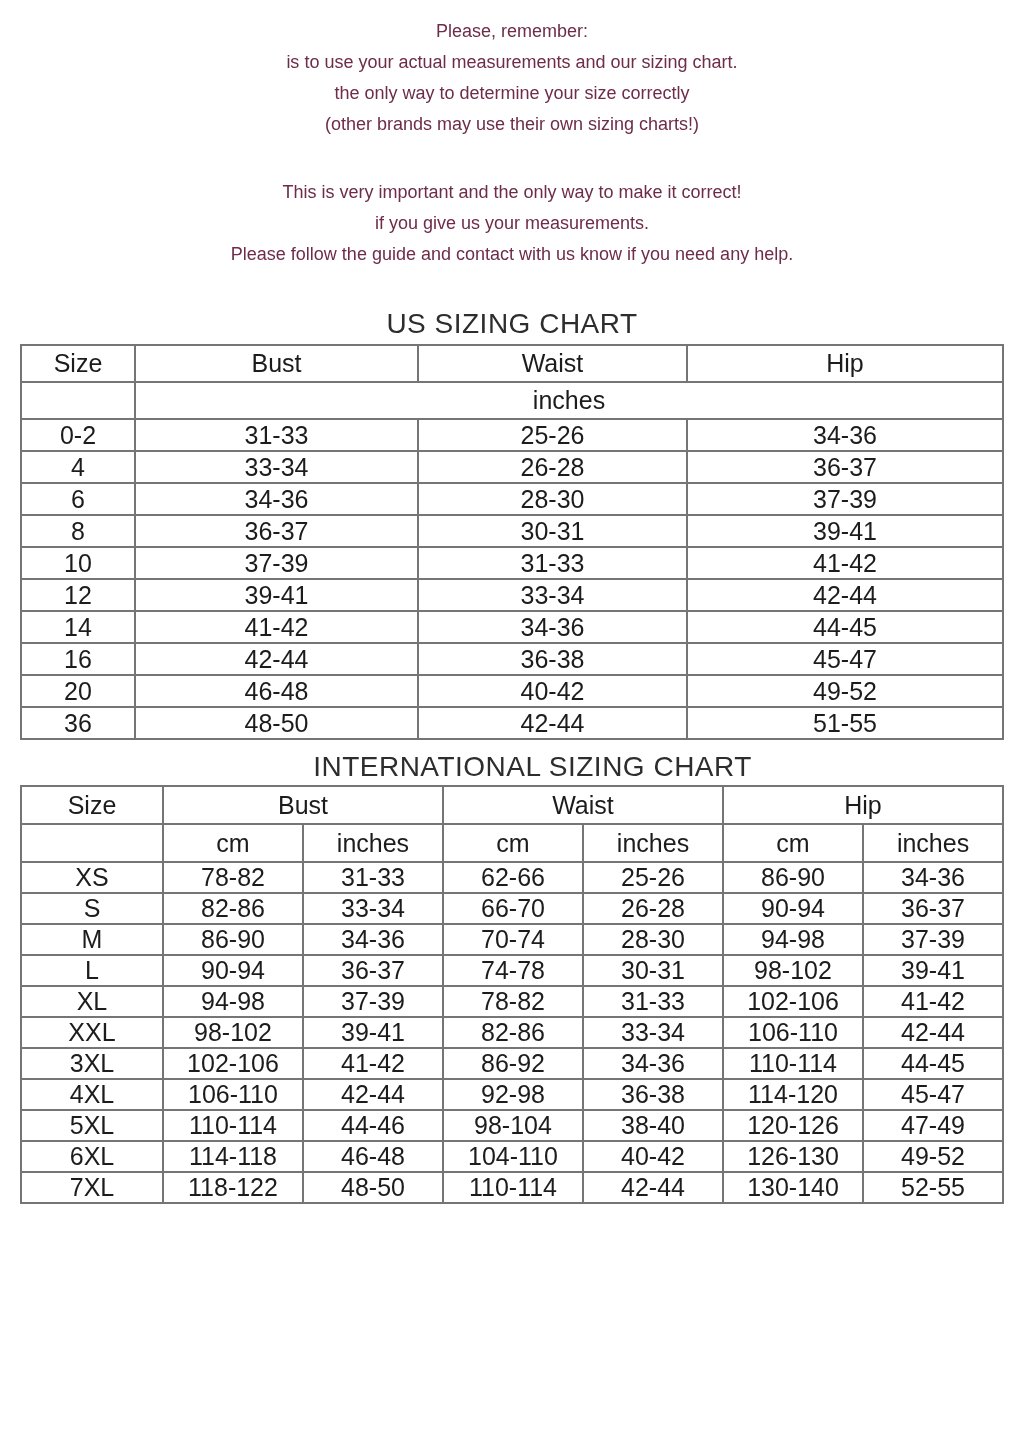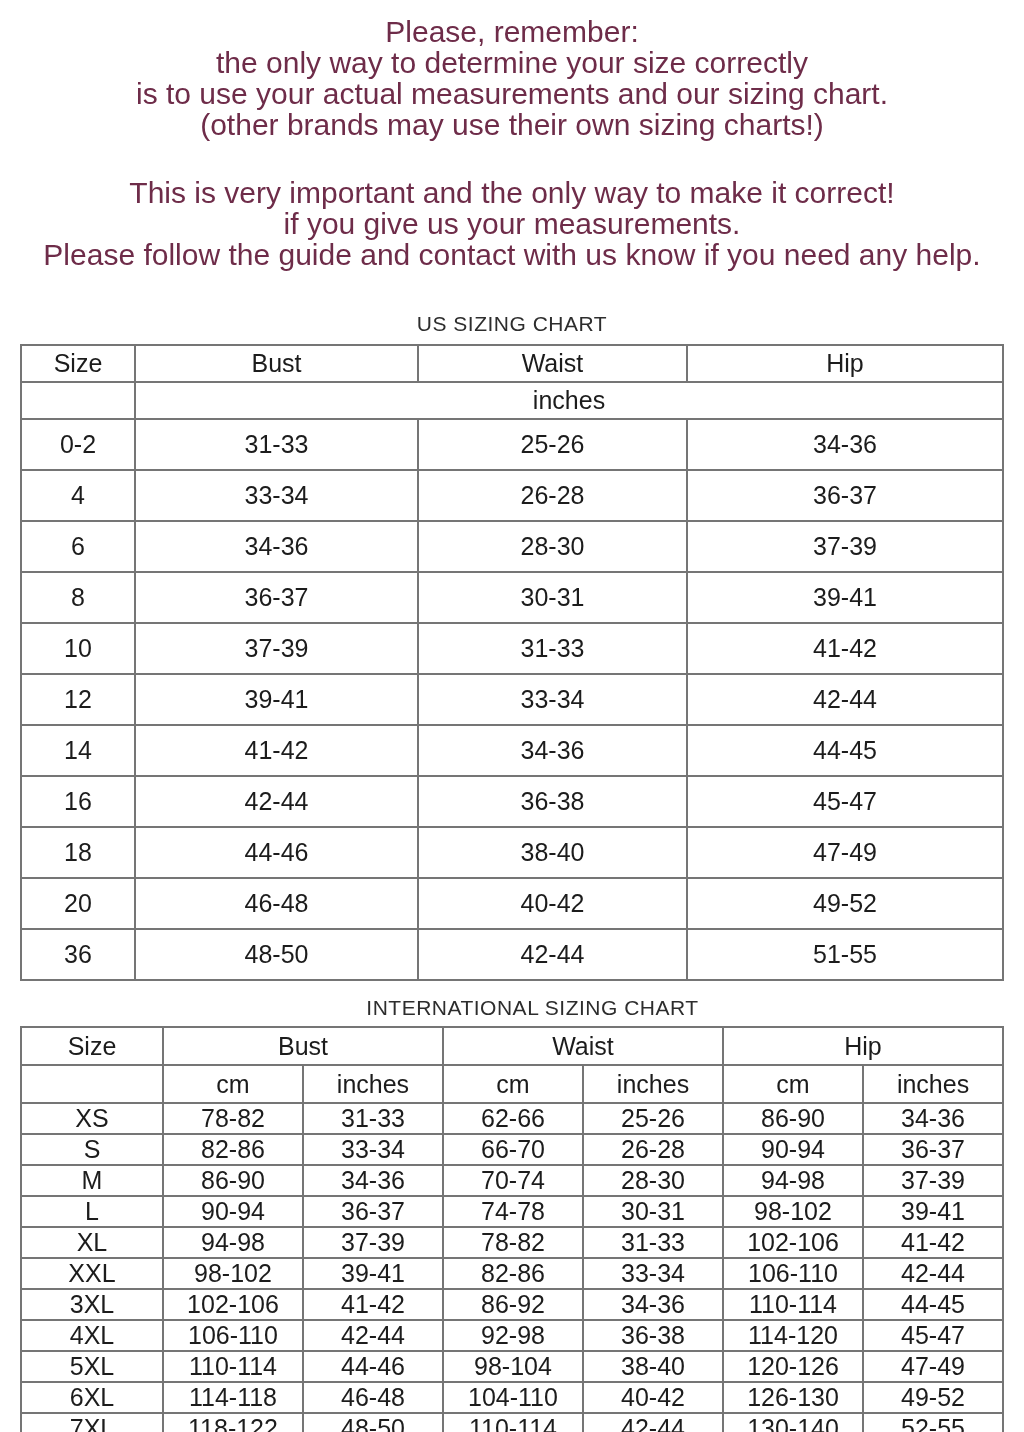--- a/index.html
+++ b/index.html
@@ -14,30 +14,30 @@
   .page{
     width:1024px;
     height:1432px;
     background:var(--bg);
     font-family:"Liberation Sans", sans-serif;
     overflow:hidden;
   }
   .intro{
     text-align:center;
     color:var(--accent);
-    font-size:30px;
+    font-size:18px;
     line-height:31px;
     font-weight:300;
     padding-top:16px;
   }
   .intro .para2{margin-top:37px;}
   .chart-title{
     text-align:center;
     color:var(--title);
-    font-size:21px;
+    font-size:28px;
     line-height:26px;
     font-weight:300;
     letter-spacing:0.5px;
   }
   .us-title{margin-top:41px;}
   .intl-title{margin-top:14px;padding-left:41px;}
   table{
     border-collapse:collapse;
     table-layout:fixed;
     margin:7px auto 0 auto;
@@ -50,35 +50,35 @@
     border:2px solid var(--border);
     text-align:center;
     vertical-align:middle;
     font-weight:300;
     font-size:25px;
     padding:0;
     overflow:hidden;
     white-space:nowrap;
   }
   .us-table thead tr{height:37px;}
-  .us-table tbody tr{height:51px;}
+  .us-table tbody tr{height:32px;}
   .intl-table{margin-top:5px;}
   .intl-table thead tr{height:38px;}
   .intl-table tbody tr{height:22px;}
 </style>
 </head>
 <body>
 
 <div class="page">
 
   <div class="intro">
     <div class="para para1">
       <div>Please, remember:</div>
+      <div>is to use your actual measurements and our sizing chart.</div>
       <div>the only way to determine your size correctly</div>
-      <div>is to use your actual measurements and our sizing chart.</div>
       <div>(other brands may use their own sizing charts!)</div>
     </div>
     <div class="para para2">
       <div>This is very important and the only way to make it correct!</div>
       <div>if you give us your measurements.</div>
       <div>Please follow the guide and contact with us know if you need any help.</div>
     </div>
   </div>
 
   <div class="chart-title us-title">US SIZING CHART</div>
@@ -145,26 +145,20 @@
           <td>34-36</td>
           <td>44-45</td>
         </tr>
         <tr>
           <td>16</td>
           <td>42-44</td>
           <td>36-38</td>
           <td>45-47</td>
         </tr>
         <tr>
-          <td>18</td>
-          <td>44-46</td>
-          <td>38-40</td>
-          <td>47-49</td>
-        </tr>
-        <tr>
           <td>20</td>
           <td>46-48</td>
           <td>40-42</td>
           <td>49-52</td>
         </tr>
         <tr>
           <td>36</td>
           <td>48-50</td>
           <td>42-44</td>
           <td>51-55</td>

